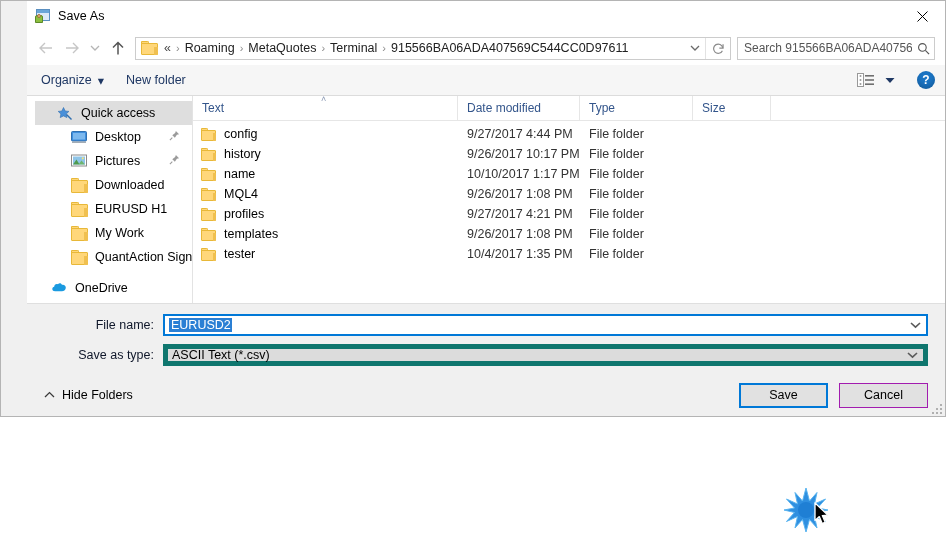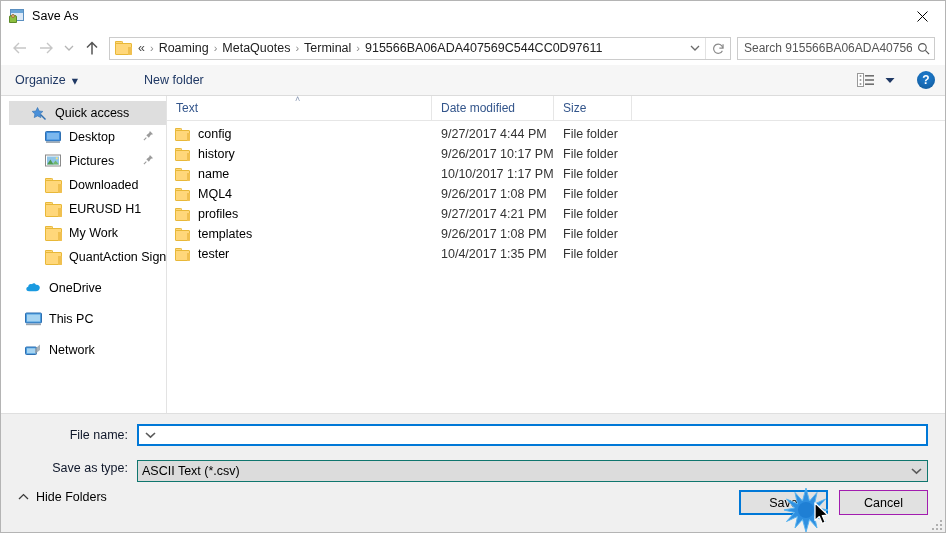--- a/index.html
+++ b/index.html
@@ -11,26 +11,27 @@
     font-family: "Liberation Sans", sans-serif;
     font-size: 12px;
     color: #000;
     overflow: hidden;
     position: relative;
     -webkit-font-smoothing: antialiased;
   }
   .dialog {
     position: absolute;
     left: 0; top: 0;
-    width: 946px; height: 533px;
+    width: 946px; height: 417px;
     border: 1px solid #b4b4b4;
     box-sizing: border-box;
     background: #f0f0f0;
     display: flex;
     flex-direction: column;
+    padding-left: 26px;
   }
 
   
   .titlebar {
     height: 30px;
     background: #ffffff;
     display: flex;
     align-items: center;
     flex: 0 0 auto;
     position: relative;
@@ -208,21 +209,20 @@
   
   .toolbar {
     height: 31px;
     background: #f6f6f6;
     border-bottom: 1px solid #dcdcdc;
     display: flex;
     align-items: center;
     flex: 0 0 auto;
     padding: 0 10px 0 14px;
     box-sizing: border-box;
-    gap: 44px;
   }
   .tb-item {
     font-size: 12.5px;
     color: #1f3864;
     display: flex;
     align-items: center;
     margin-right: 22px;
     cursor: default;
   }
   .tb-item .caret {
@@ -400,21 +400,21 @@
     flex: 1 1 auto;
     height: 22px;
     box-sizing: border-box;
     display: flex;
     align-items: center;
     background: #ffffff;
     border: 1px solid #7a7a7a;
     min-width: 0;
   }
   .combo.focused { border: 2px solid #0078d7; }
-  .combo.disabledlook { background: #dcdcdc; border: 1px solid #0f766e; margin-top: 6px; }
+  .combo.disabledlook { background: #dcdcdc; border: 5px solid #0f766e; }
   .combo-text {
     flex: 1 1 auto;
     font-size: 12.5px;
     padding-left: 4px;
     white-space: nowrap;
     overflow: hidden;
     color: #000;
   }
   .combo-text .sel {
     background: #2a7fd4;
@@ -427,21 +427,21 @@
     flex: 0 0 auto;
     cursor: default;
   }
 
   
   .buttonbar {
     flex: 0 0 auto;
     background: #f0f0f0;
     height: 42px;
     display: flex;
-    align-items: flex-start;
+    align-items: center;
     padding: 0 17px;
     box-sizing: border-box;
     position: relative;
   }
   .hide-folders {
     display: flex;
     align-items: center;
     font-size: 12.5px;
     color: #000;
     cursor: default;
@@ -736,20 +736,23 @@
 
     <div class="filelist">
       <div class="colheader">
         <div class="col c-name">
           <span>Text</span>
           <span class="sortmark">˄</span>
         </div>
         <div class="col c-date">
           <span>Date modified</span>
         </div>
+        <div class="col c-type">
+          <span>Type</span>
+        </div>
         <div class="col c-size">
           <span>Size</span>
         </div>
       </div>
 
       <div class="rows">
         <div class="row">
           <div class="cell c-name">
             <span class="row-folder-ico folder-ico">
               <span class="ftab"></span>
@@ -841,20 +844,21 @@
           <div class="cell c-size"></div>
         </div>
       </div>
     </div>
   </div>
 
   <div class="footer">
     <div class="formrow">
       <div class="formlabel">File name:</div>
       <div class="combo focused">
+        <div class="combo-text"><span class="sel">EURUSD2</span></div>
         <div class="combo-arrow">
           <svg width="11" height="8" viewBox="0 0 11 8">
             <path d="M1 2 L5.5 6.2 L10 2" stroke="#5a5a5a" stroke-width="1.6" fill="none"></path>
           </svg>
         </div>
       </div>
     </div>
     <div class="formrow">
       <div class="formlabel">Save as type:</div>
       <div class="combo disabledlook">

